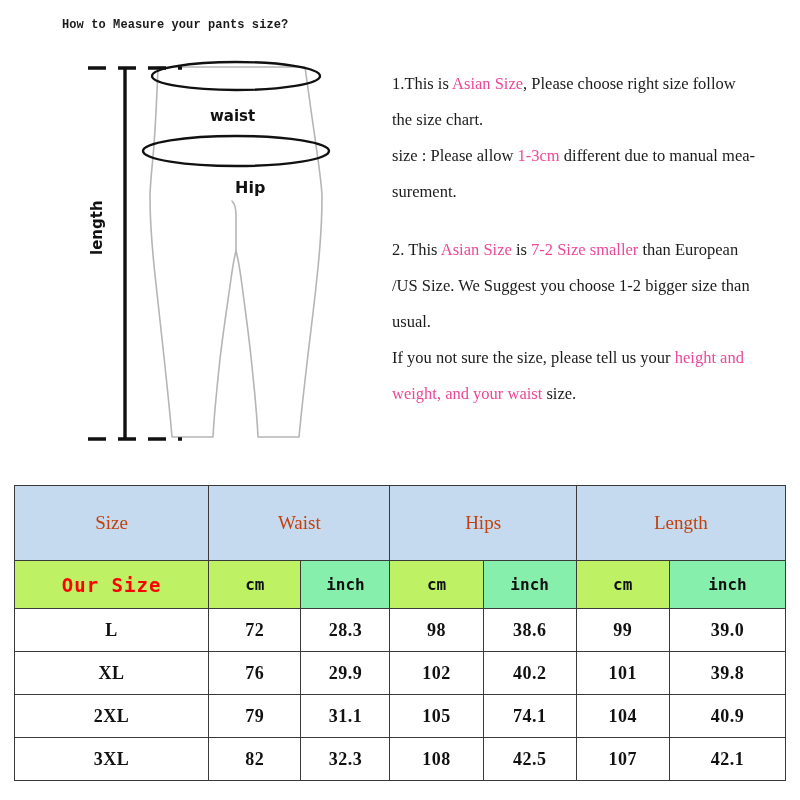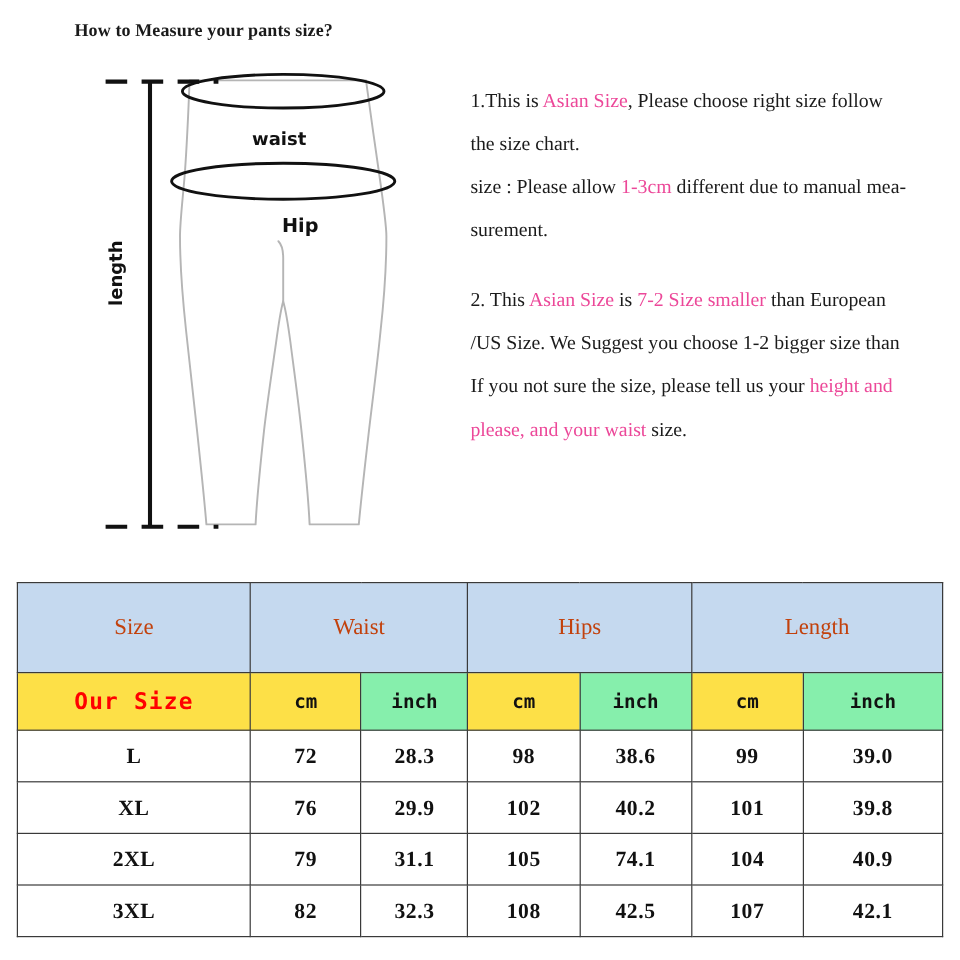--- a/index.html
+++ b/index.html
@@ -14,22 +14,22 @@
     overflow: hidden;
     font-family: "Liberation Sans", sans-serif;
     -webkit-font-smoothing: antialiased;
   }
 
   
   #title {
     position: absolute;
     left: 62px;
     top: 18px;
-    font-family: Liberation Serif, serif;
-    font-size: 15px;
+    font-family: Liberation Mono, monospace;
+    font-size: 12px;
     font-weight: bold;
     color: #1a1a1a;
     letter-spacing: 0.1px;
     white-space: nowrap;
   }
 
   
   #diagram {
     position: absolute;
     left: 0px;
@@ -102,21 +102,21 @@
     font-size: 19px;
     font-weight: normal;
     color: #c2410c;
   }
   .hdr-units td {
     height: 47px;
     font-family: "DejaVu Sans Mono", "Liberation Mono", monospace;
     font-size: 16px;
     font-weight: bold;
     color: #111111;
-    background: #fde047;
+    background: #bef264;
   }
   .hdr-units td.u-inch { background: #86efac; }
   .hdr-units td.our-size {
     color: #ff0000;
     font-size: 19px;
     letter-spacing: 1px;
   }
   .data-row td {
     height: 42px;
     background: #ffffff;
@@ -180,22 +180,23 @@
 </div>
 
 <div id="notes">
   <div class="para"><span>1.This is </span><span class="hl">Asian Size</span><span>, Please choose right size follow</span></div>
   <div class="para">the size chart.</div>
   <div class="para"><span>size : Please allow </span><span class="hl">1-3cm</span><span> different due to manual mea-</span></div>
   <div class="para">surement.</div>
   <div class="gap"></div>
   <div class="para"><span>2. This </span><span class="hl">Asian Size</span><span> is </span><span class="hl">7-2 Size smaller</span><span> than European</span></div>
   <div class="para">/US Size. We Suggest  you choose 1-2 bigger size than</div>
+  <div class="para">usual.</div>
   <div class="para"><span>If you not sure the size, please tell us your </span><span class="hl">height and</span></div>
-  <div class="para"><span class="hl">please, and your waist</span><span> size.</span></div>
+  <div class="para"><span class="hl">weight, and your waist</span><span> size.</span></div>
 </div>
 
 <table id="size-table">
   <colgroup>
     <col style="width:194px">
     <col style="width:92px">
       <col style="width:89px">
     <col style="width:93px">
       <col style="width:93px">
     <col style="width:93px">

